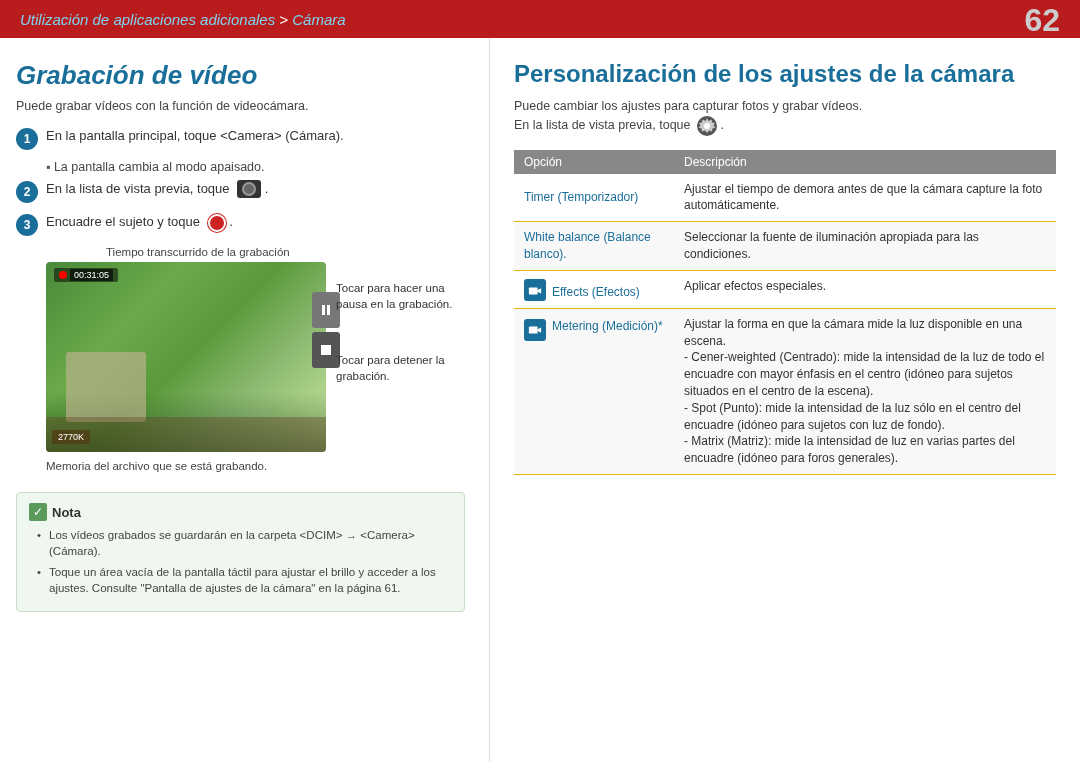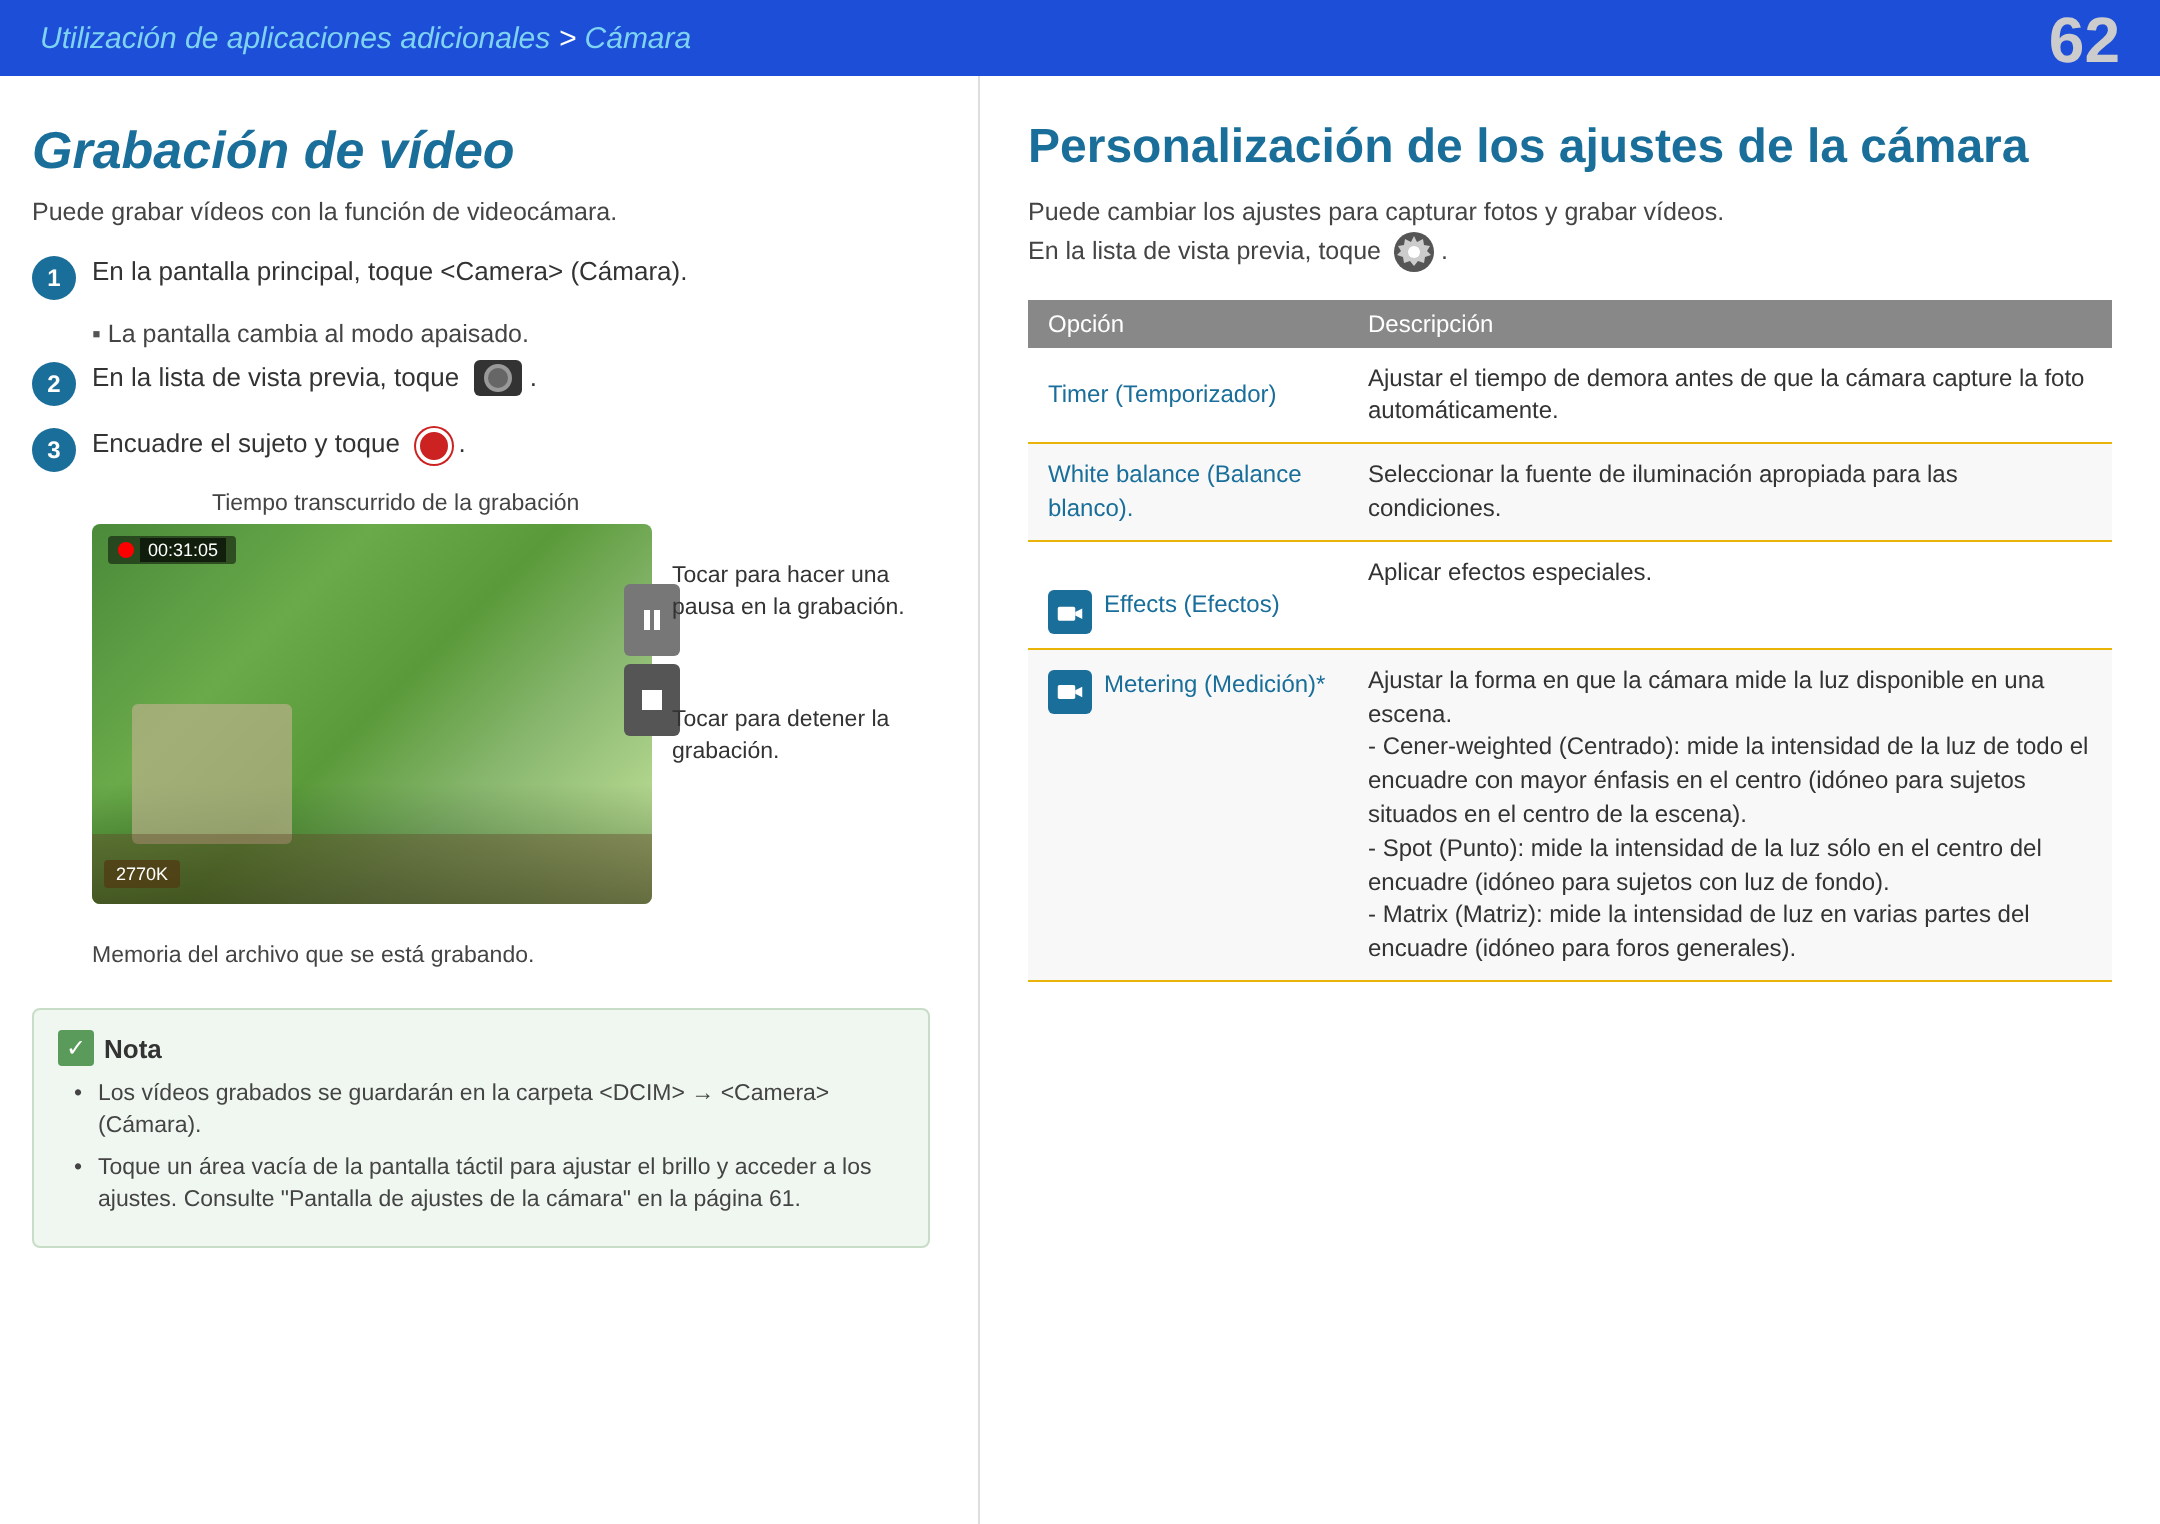--- a/index.html
+++ b/index.html
@@ -9,21 +9,21 @@
       background: #fff;
       font-family: Arial, sans-serif;
       font-size: 13px;
       color: #333;
       overflow: hidden;
       position: relative;
     }
 
     
     .top-bar {
-      background: #1d4ed8;
+      background: #b91c1c;
       height: 38px;
       display: flex;
       align-items: center;
       padding: 0 20px;
       position: relative;
     }
     .top-bar-title {
       color: #fff;
       font-size: 15px;
       font-style: italic;
@@ -331,23 +331,22 @@
     }
     .row-icon svg {
       width: 14px;
       height: 14px;
       fill: #fff;
     }
 
     
     .icon-cell {
       display: flex;
-      align-items: flex-start;
+      align-items: flex-end;
       gap: 6px;
-      margin-top: 16px;
     }
   </style>
 </head>
 <body>
 
 <div class="top-bar">
   <span class="top-bar-title">
     <span>Utilización de aplicaciones adicionales</span>
     &gt; <span style="color:#7ed4f0;">Cámara</span>
   </span>
@@ -425,21 +424,21 @@
           </div>
         </div>
 
         
         <div style="position:absolute;right:-145px;top:18px;width:135px;font-size:11.5px;color:#333;line-height:1.4;">Tocar para hacer una pausa en la grabación.</div>
         
         <div style="position:absolute;right:-145px;top:90px;width:135px;font-size:11.5px;color:#333;line-height:1.4;">Tocar para detener la grabación.</div>
       </div>
 
       
-      <div style="font-size:11.5px; color:#444; margin-top:17px;">Memoria del archivo que se está grabando.</div>
+      <div style="font-size:11.5px; color:#444; margin-top:5px;">Memoria del archivo que se está grabando.</div>
     </div>
 
     <div class="nota-box">
       <div class="nota-header">
         <div class="nota-check">✓</div>
         <span class="nota-title">Nota</span>
       </div>
       <div class="nota-item">Los vídeos grabados se guardarán en la carpeta &lt;DCIM&gt; → &lt;Camera&gt; (Cámara).</div>
       <div class="nota-item">Toque un área vacía de la pantalla táctil para ajustar el brillo y acceder a los ajustes. Consulte "Pantalla de ajustes de la cámara" en la página 61.</div>
     </div>

